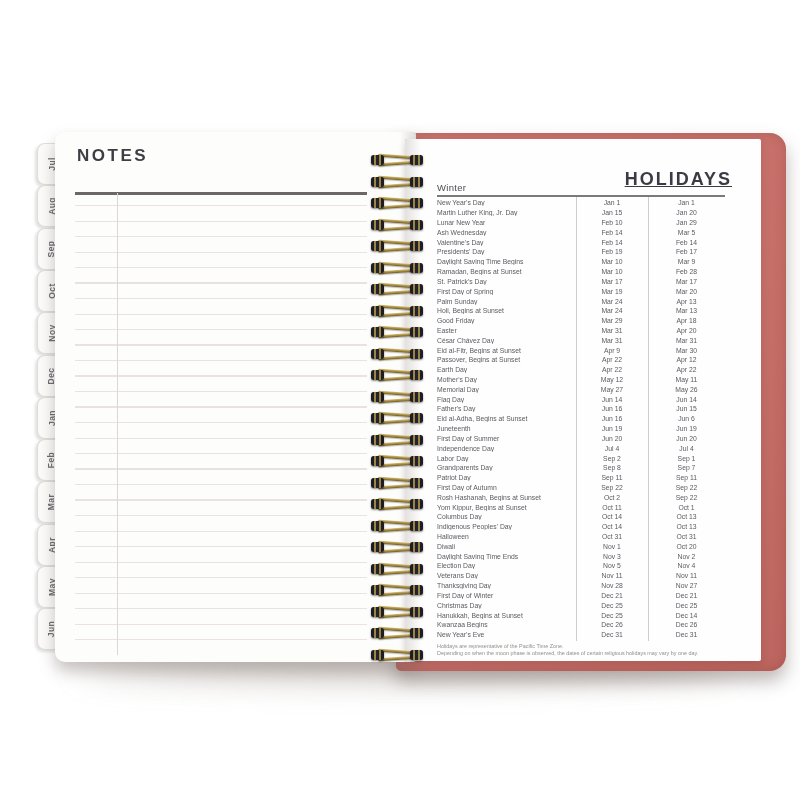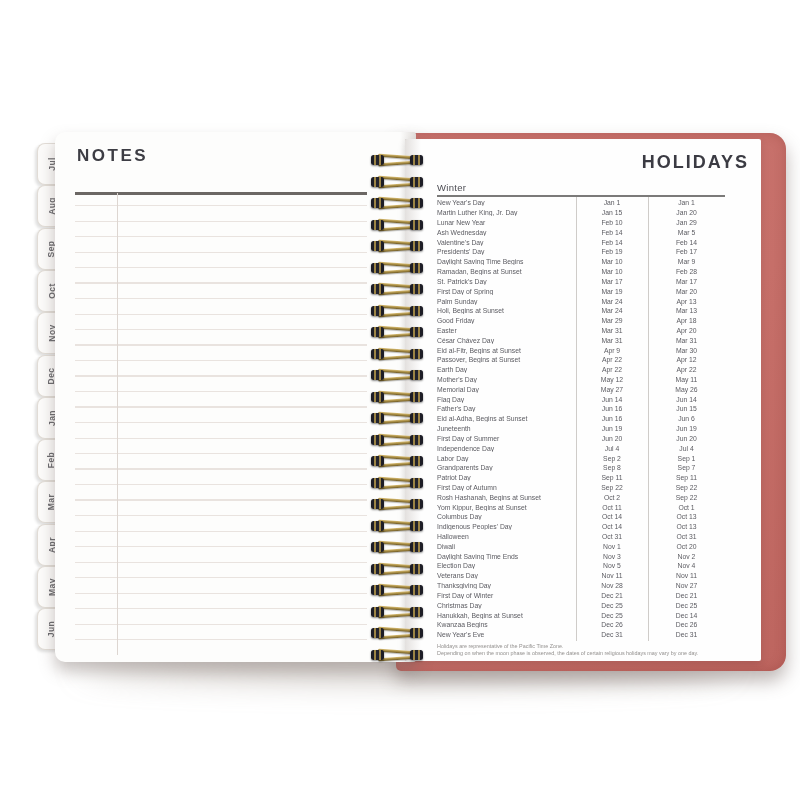--- a/index.html
+++ b/index.html
@@ -45,22 +45,22 @@
     font-weight:700;letter-spacing:2.5px;color:#3d3d44;}
   .heavy-rule{position:absolute;left:20px;top:60px;width:292px;height:2.5px;
     background:#6b6764;}
   .ruled-lines{position:absolute;left:20px;top:73px;width:292px;height:450px;
     background:repeating-linear-gradient(to bottom,#e9e3df 0px,#e9e3df 1px,
       transparent 1px,transparent 15.5px);}
   .margin-line{position:absolute;left:62px;top:61px;width:1px;height:462px;
     background:#ddd6d1;}
 
   
-  .holidays-title{position:absolute;right:12px;top:13px;margin:0;font-size:18px;
-    font-weight:700;letter-spacing:2px;color:#3b3b43;}
+  .holidays-title{position:absolute;right:12px;top:13px;margin:17px;font-size:18px;
+    font-weight:700;letter-spacing:2px;color:#3b3b43;text-decoration:underline;}
   .table-header{position:absolute;left:32px;top:43px;font-size:9.5px;
     color:#4c4c53;letter-spacing:.3px;}
   .header-rule{position:absolute;left:32px;top:56px;width:288px;height:2px;
     background:#7b7a79;}
   .col-divider{position:absolute;top:58px;width:1px;height:444px;background:#cfccc9;}
   .col-divider.d1{left:171px;} .col-divider.d2{left:243px;}
   .rows{position:absolute;left:32px;top:59px;width:288px;}
   .hrow{display:grid;grid-template-columns:139px 72px 77px;height:9.82px;
     align-items:center;}
   .hname{font-size:6.8px;color:#5b5b61;white-space:nowrap;overflow:hidden;}

